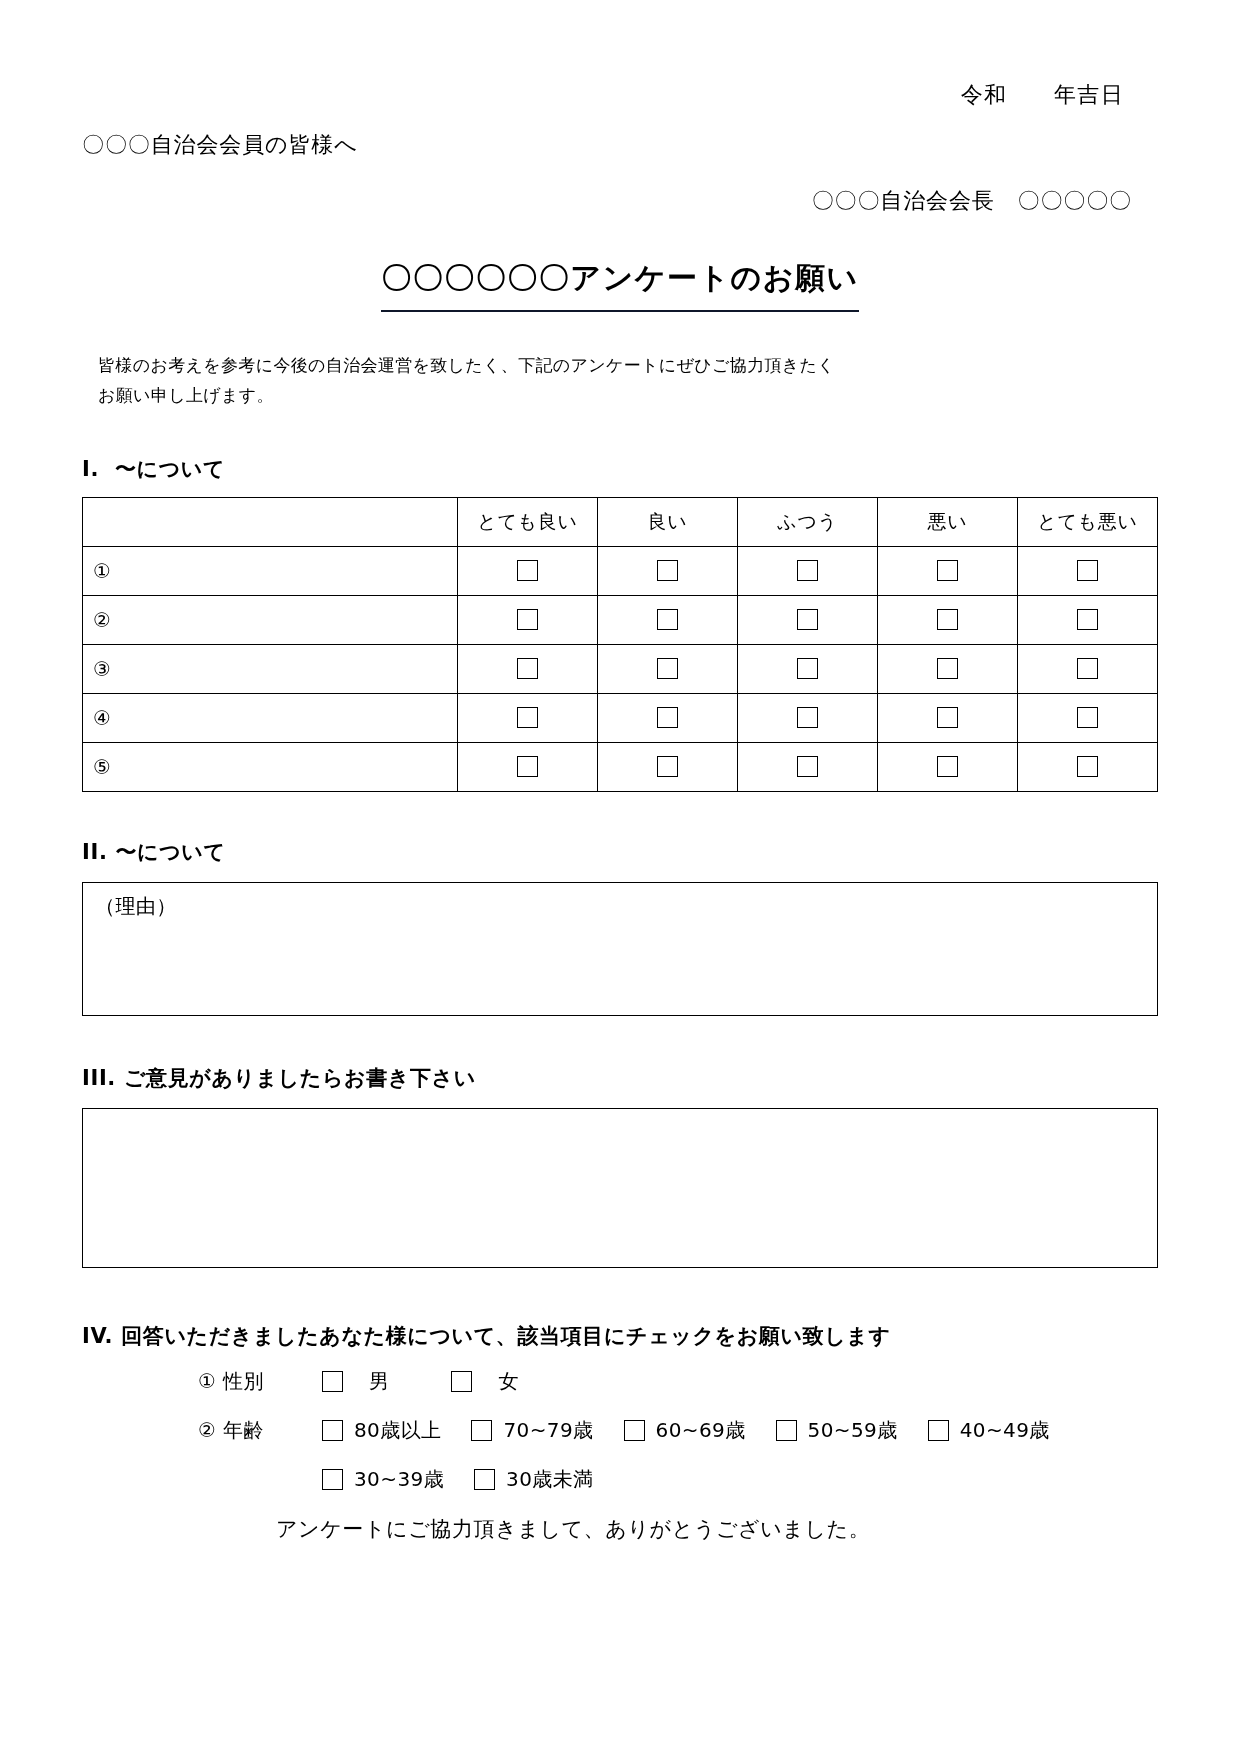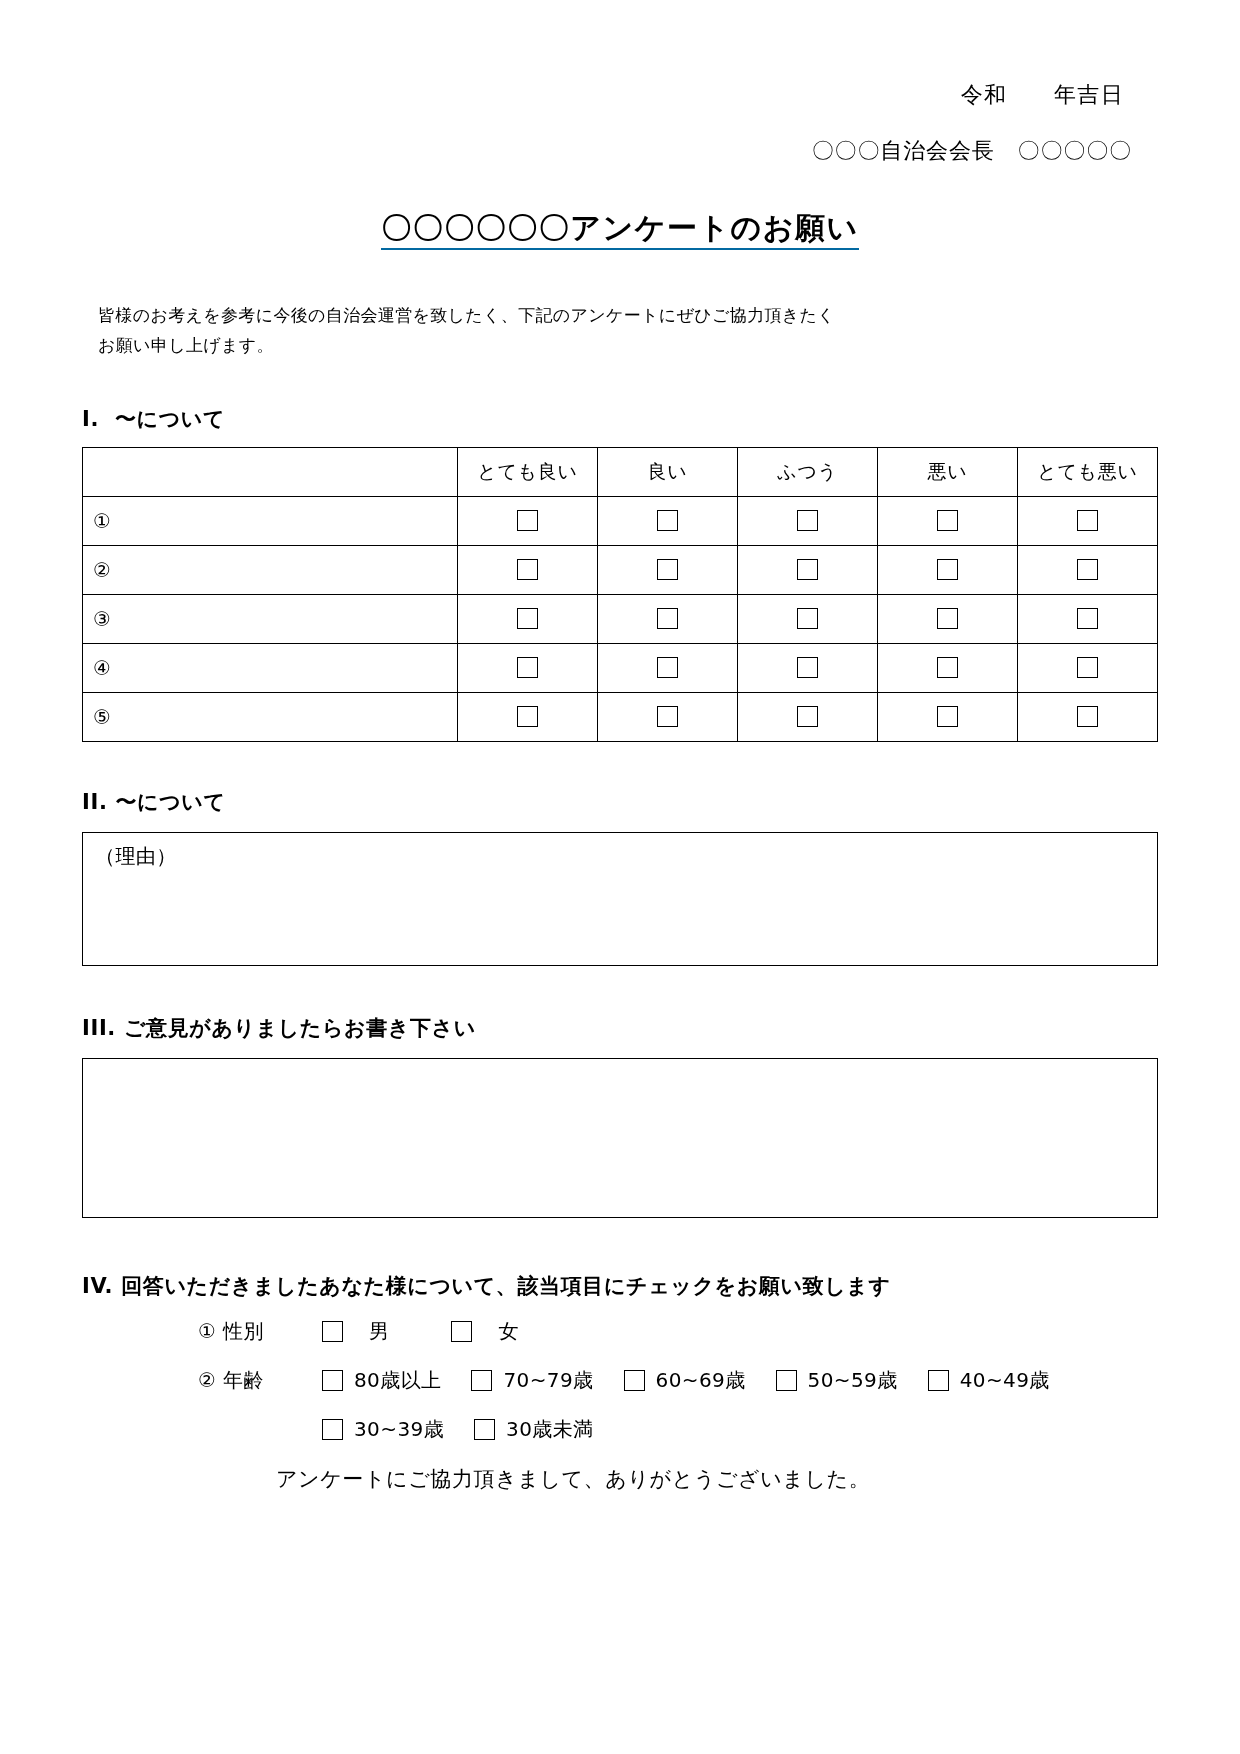--- a/index.html
+++ b/index.html
@@ -46,22 +46,22 @@
   
   .doc-title {
     text-align: center;
     font-size: 30px;
     font-weight: bold;
     letter-spacing: 0.05em;
     margin: 42px 0 0 0;
     white-space: pre;
   }
   .doc-title .u {
-    border-bottom: 2px solid #0369a1;
-    padding-bottom: 3px;
+    border-bottom: 2px solid #0f172a;
+    padding-bottom: 15px;
   }
 
   
   .intro {
     margin: 52px 0 0 16px;
     font-size: 17px;
     line-height: 1.75;
     letter-spacing: 0.02em;
   }
   .intro div { white-space: pre; }
@@ -170,20 +170,21 @@
     white-space: pre;
   }
 </style>
 </head>
 <body>
 
 <div class="page">
 
   <div class="date-line">令和　　年吉日</div>
 
+  <div class="addressee">〇〇〇自治会会員の皆様へ</div>
 
   <div class="chair-line">〇〇〇自治会会長　〇〇〇〇〇</div>
 
   <div class="doc-title"><span class="u">〇〇〇〇〇〇アンケートのお願い</span></div>
 
   <div class="intro">
     <div>皆様のお考えを参考に今後の自治会運営を致したく、下記のアンケートにぜひご協力頂きたく</div>
     <div>お願い申し上げます。</div>
   </div>
 

